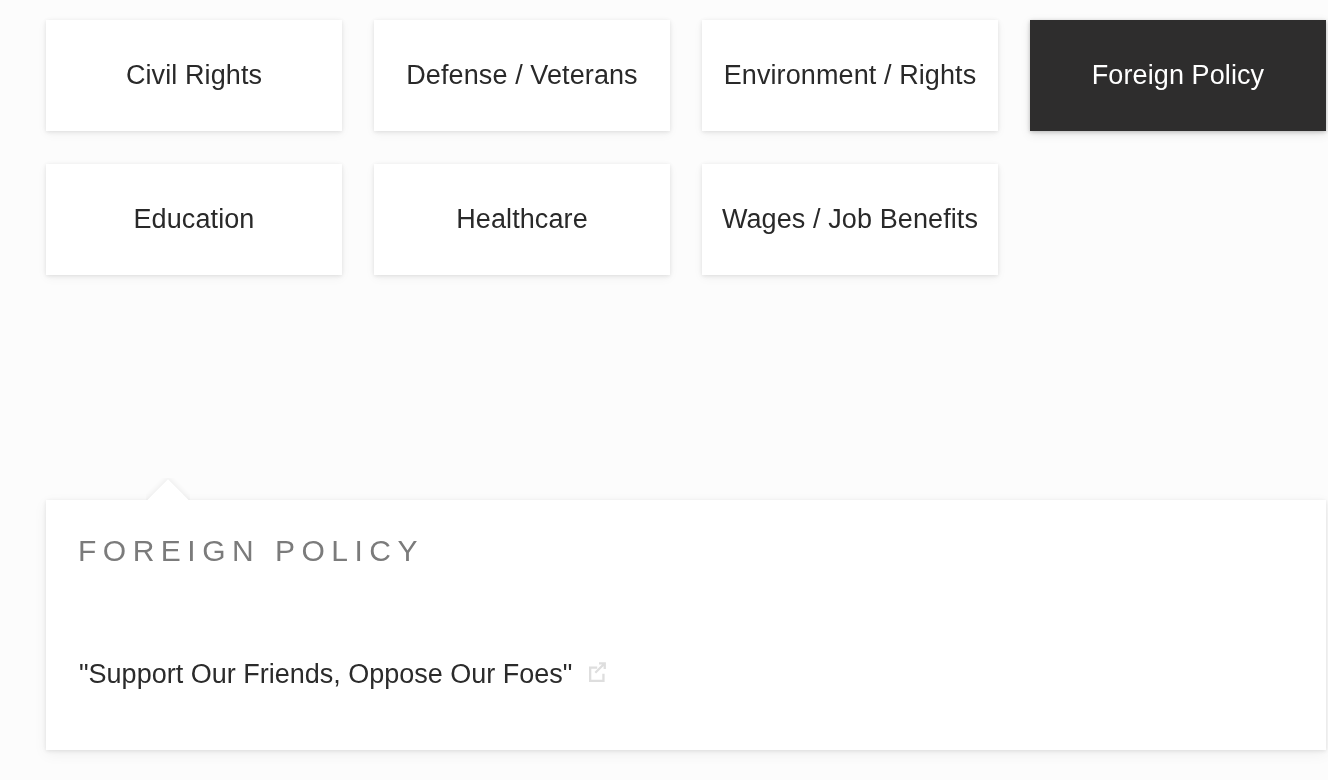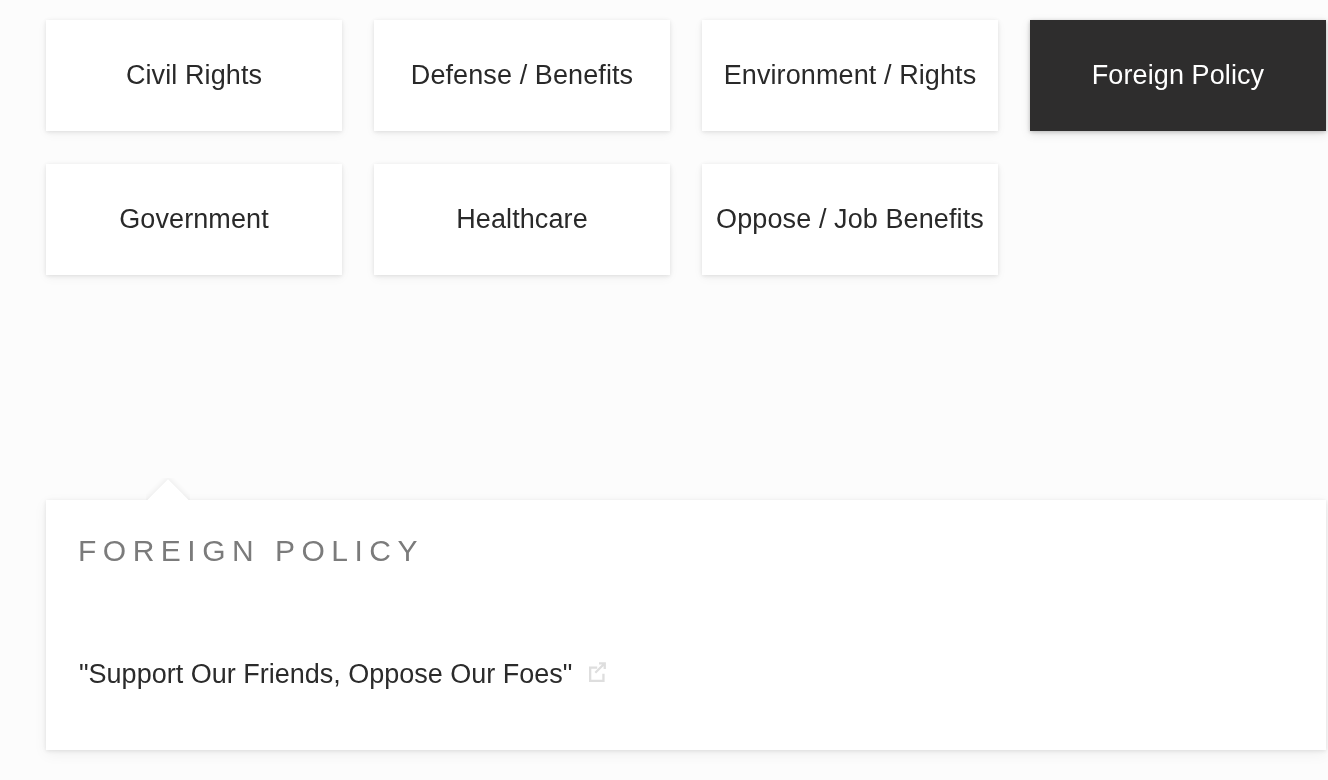--- a/index.html
+++ b/index.html
@@ -146,44 +146,44 @@
 
 <div id="stage">
 
   <div class="topic-grid">
 
     <div class="topic-card">
       <span class="topic-label">Civil Rights</span>
     </div>
 
     <div class="topic-card">
-      <span class="topic-label">Defense / Benefits</span>
+      <span class="topic-label">Defense / Veterans</span>
     </div>
 
 
 
     <div class="topic-card">
       <span class="topic-label">Environment / Rights</span>
     </div>
 
     <div class="topic-card selected">
       <span class="topic-label">Foreign Policy</span>
     </div>
 
 
     <div class="topic-card">
-      <span class="topic-label">Government</span>
+      <span class="topic-label">Education</span>
     </div>
 
     <div class="topic-card">
       <span class="topic-label">Healthcare</span>
     </div>
 
     <div class="topic-card">
-      <span class="topic-label">Oppose / Job Benefits</span>
+      <span class="topic-label">Wages / Job Benefits</span>
     </div>
 
     <div class="topic-card empty"></div>
     <div class="topic-card empty"></div>
 
   </div>
 
   <div class="detail-panel">
 
     <div class="panel-caret"></div>

